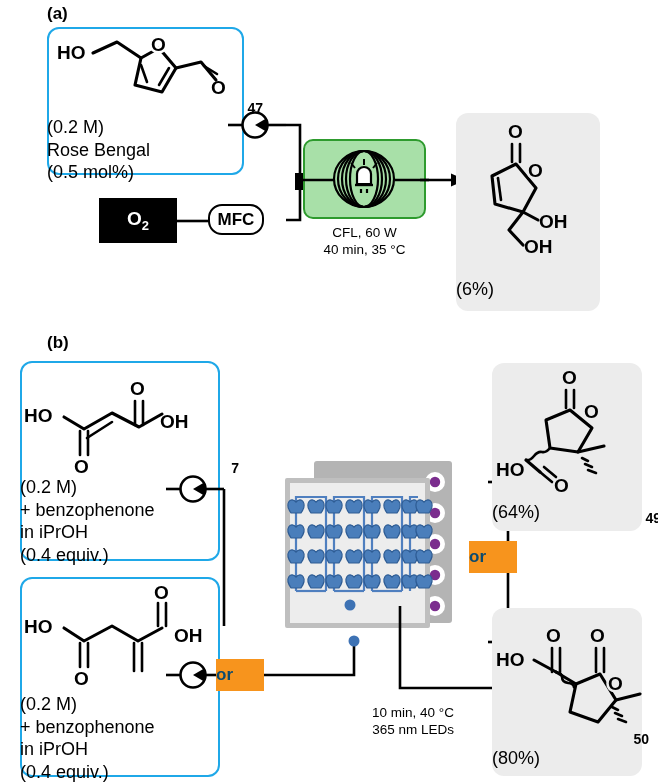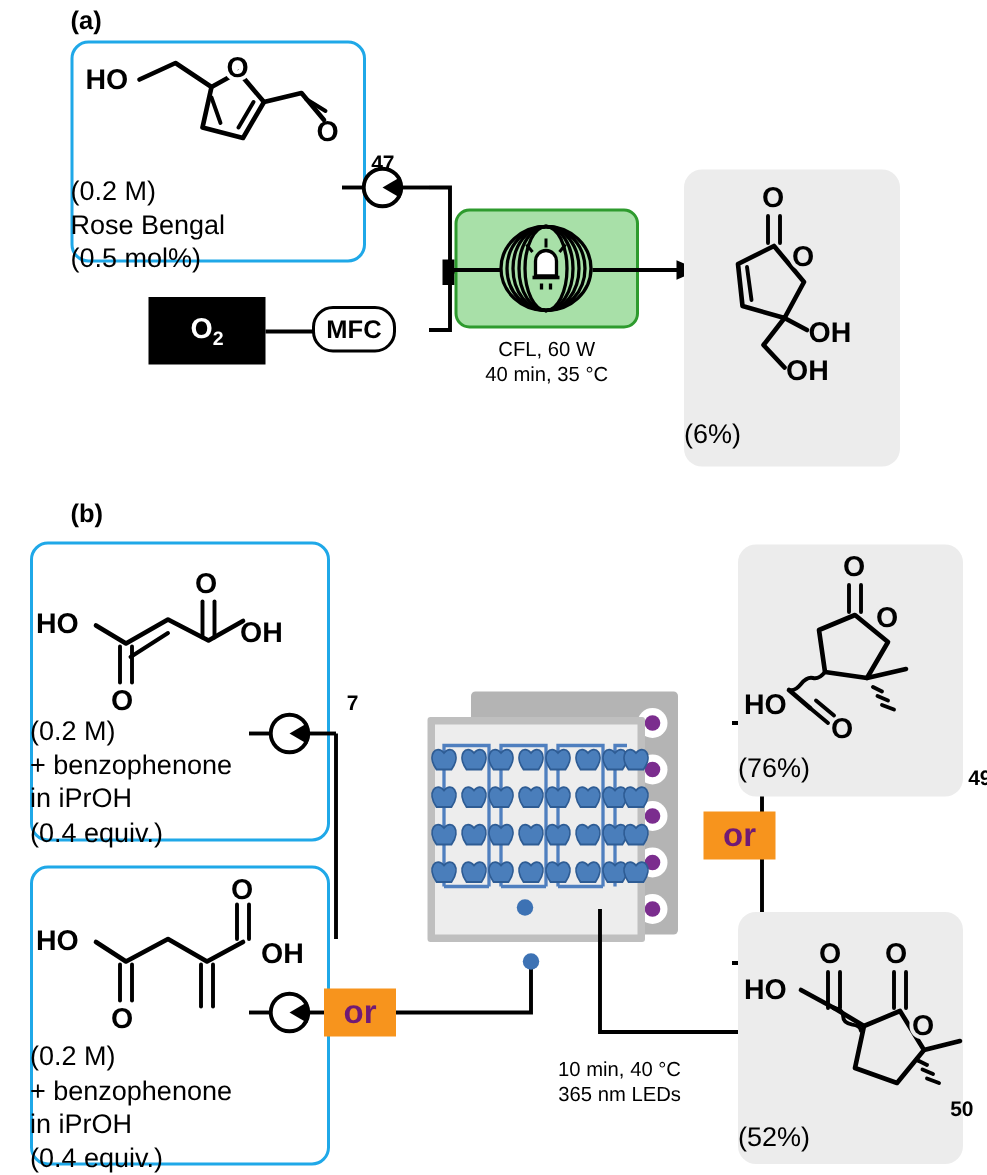--- a/index.html
+++ b/index.html
@@ -40,22 +40,22 @@
 
   
   .mfc{
     border:2.5px solid #000;border-radius:14px;background:#fff;
     display:flex;align-items:center;justify-content:center;
     font-size:17px;font-weight:bold;color:#000;box-sizing:border-box;
   }
 
   
   .or-box{
-    background:#F7941D;display:flex;align-items:center;justify-content:center;
-    font-size:22px;font-weight:bold;color:#701a75;
+    background:#F7941D;display:flex;align-items:center;
+    font-size:17px;font-weight:bold;color:#0c4a6e;
   }
 
   
   .cap{
     font-size:13.5px;color:#000;text-align:center;line-height:1.28;white-space:pre-line;
   }
   .lbl-num{font-size:14px;font-weight:bold;text-align:right;color:#000;margin-left:19px;}
   .lbl-sub{font-size:18px;text-align:left;color:#000;line-height:1.26;white-space:pre-line;}
 
   svg{display:block;overflow:visible;}
@@ -341,21 +341,21 @@
     </g>
 
     <path class="struct-thin" d="M50,80 q-4,5 -8,4 q-4,-1 -8,4 q-4,5 -8,4" fill="none"></path>
     <text class="atom" x="-4" y="108">HO</text>
     <path class="struct" d="M26,92 L40,104"></path>
     <path class="struct-thin" d="M40,104 L52,114"></path>
     <path class="struct-thin" d="M44,99 L56,109"></path>
     <text class="atom" x="54" y="124">O</text>
   </svg>
   <div class="abs lbl-num" style="left:492px;top:510px;width:150px;">49</div>
-  <div class="abs lbl-sub" style="left:492px;top:501px;width:150px;">(76%)</div>
+  <div class="abs lbl-sub" style="left:492px;top:501px;width:150px;">(64%)</div>
 
   <div class="abs product-box" style="left:492px;top:608px;width:150px;height:168px;"></div>
   <svg class="abs" style="left:498px;top:614px;" width="145" height="118">
     <text class="atom" x="-2" y="52">HO</text>
     <path class="struct" d="M36,46 L58,58"></path>
     <path class="struct-thin" d="M54,58 L54,34"></path>
     <path class="struct-thin" d="M62,58 L62,34"></path>
     <text class="atom" x="48" y="28">O</text>
 
     <path class="struct-thin" d="M58,58 q2,6 -2,8 q-4,2 -2,8 q2,5 -1,7" fill="none" transform="rotate(-62 58 58)"></path>
@@ -368,15 +368,15 @@
     <text class="atom" x="92" y="28">O</text>
 
     <path class="struct" d="M118,86 L142,80"></path>
     <g stroke="#000" stroke-width="2.6" stroke-linecap="round">
       <line x1="114" y1="93" x2="120" y2="96"></line>
       <line x1="117" y1="99" x2="124" y2="102"></line>
       <line x1="120" y1="105" x2="128" y2="108"></line>
     </g>
   </svg>
   <div class="abs lbl-num" style="left:480px;top:731px;width:150px;">50</div>
-  <div class="abs lbl-sub" style="left:492px;top:747px;width:150px;">(52%)</div>
+  <div class="abs lbl-sub" style="left:492px;top:747px;width:150px;">(80%)</div>
 
 </div>
 
 </body></html>

